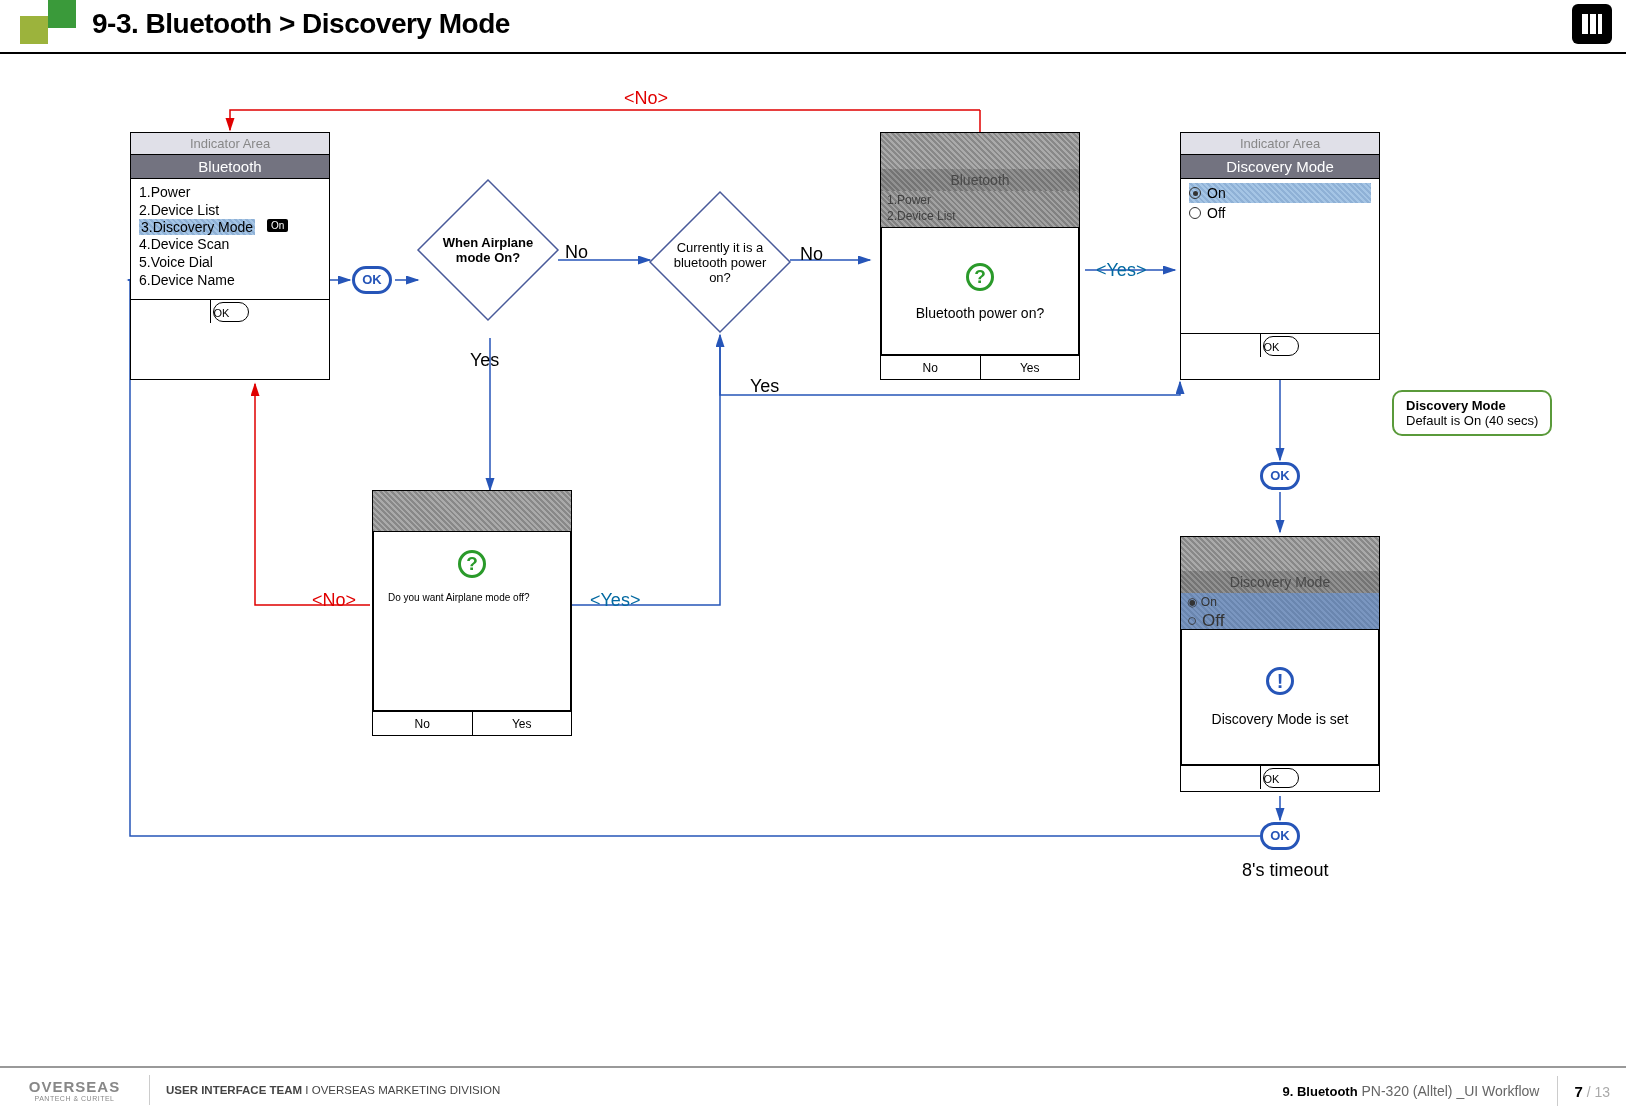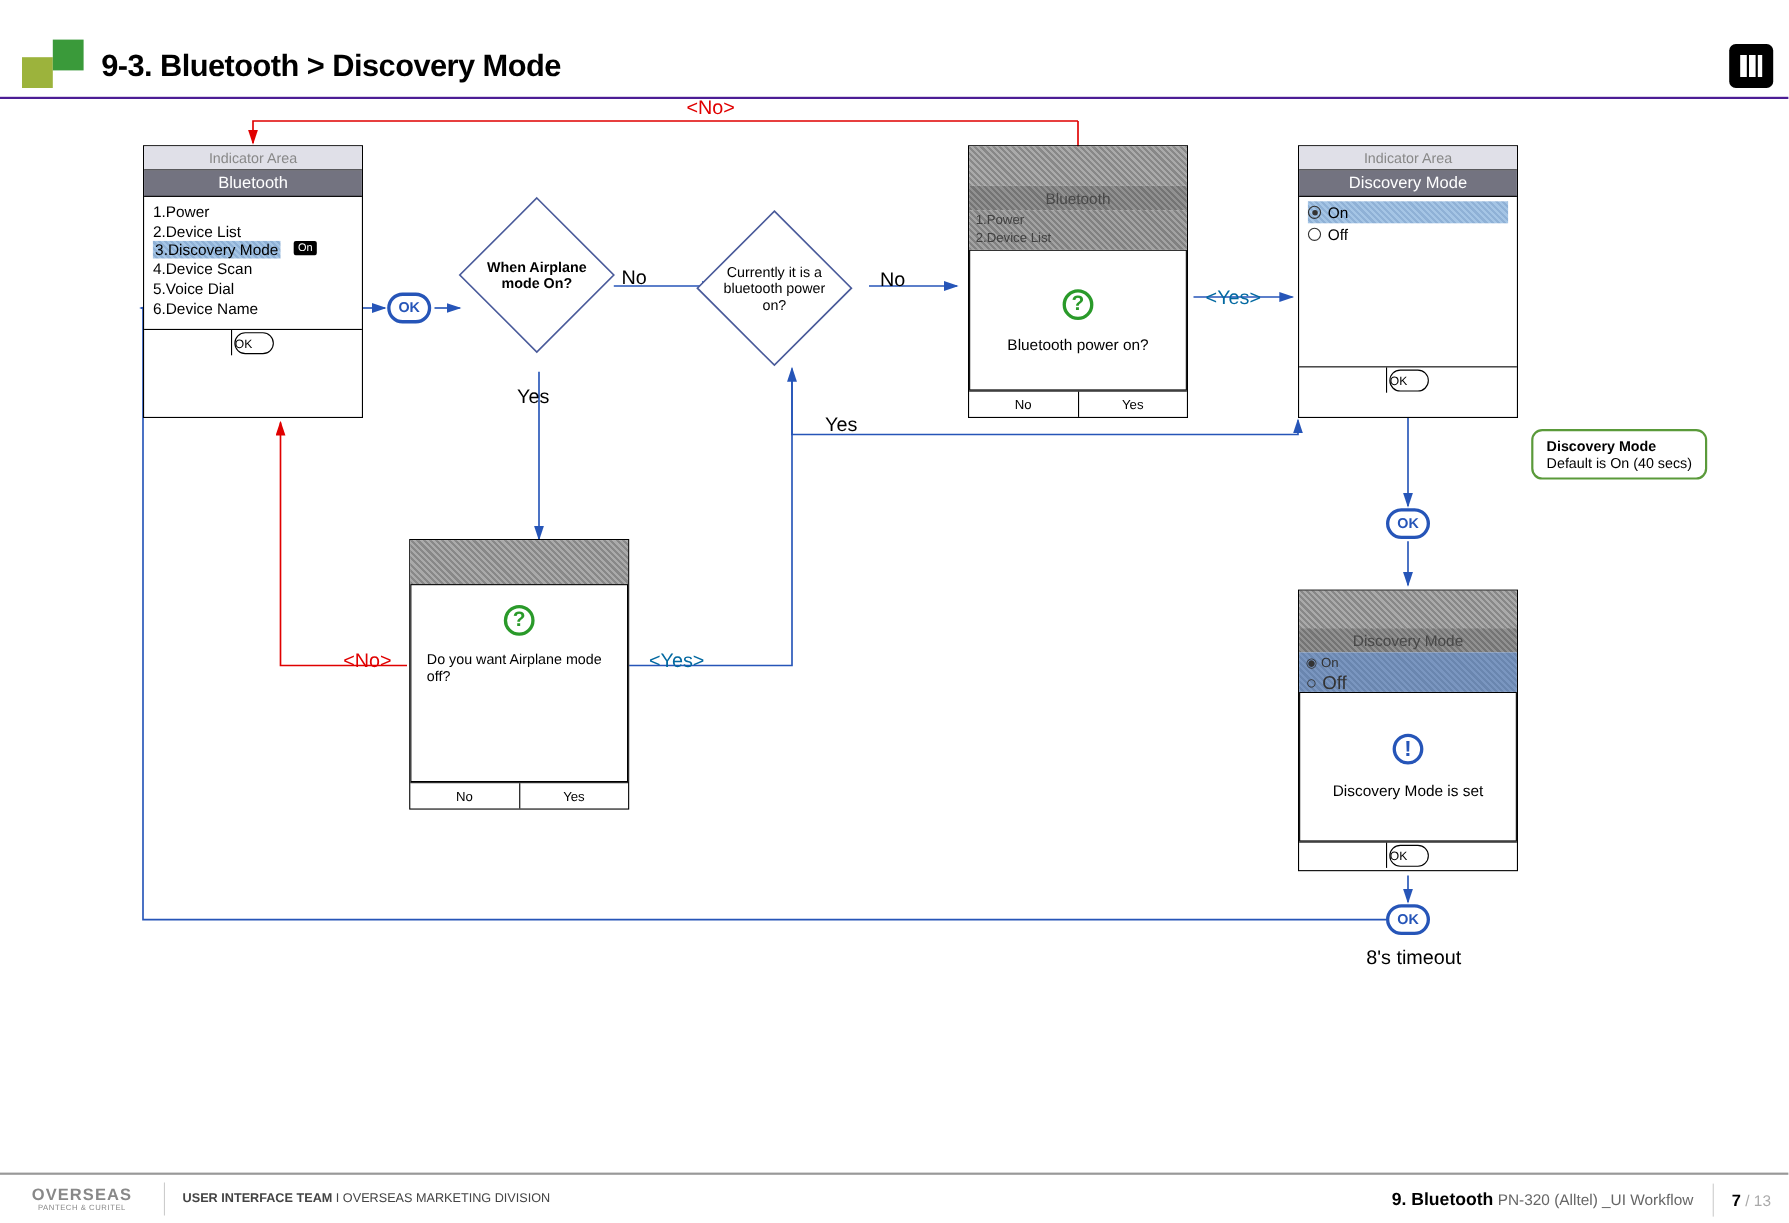--- a/index.html
+++ b/index.html
@@ -1,36 +1,36 @@
 <!DOCTYPE html>
 <html><head>
 <meta charset="utf-8">
 <style>
   * { box-sizing: border-box; margin: 0; padding: 0; }
   body { font-family: Arial, sans-serif; background: #fff; width: 1626px; height: 1112px; position: relative; overflow: hidden; }
   
   
-  .header { position: absolute; top: 0; left: 0; right: 0; height: 54px; border-bottom: 2px solid #4c1d95; margin-top: 36px; }
+  .header { position: absolute; top: 0; left: 0; right: 0; height: 54px; border-bottom: 2px solid #000000; }
   .color-tab { position: absolute; top: 0; left: 20px; width: 55px; height: 44px; }
   .color-tab .g1 { position: absolute; width: 28px; height: 28px; background: #9cb33c; top: 16px; left: 0; }
   .color-tab .g2 { position: absolute; width: 28px; height: 28px; background: #3a9a3a; top: 0; left: 28px; }
   .page-title { position: absolute; top: 8px; left: 92px; font-size: 28px; font-weight: 900; font-family: 'Arial Black', Arial, sans-serif; letter-spacing: -0.5px; }
   .ui-logo { position: absolute; top: 4px; right: 14px; width: 40px; height: 40px; background: #000; border-radius: 6px; display:flex; align-items:center; justify-content:center; }
   .ui-logo svg { width: 30px; height: 30px; }
   
   
   .footer { position: absolute; bottom: 0; left: 0; right: 0; height: 46px; border-top: 2px solid #999; display:flex; align-items:center; font-size: 13px; }
   .pantech-logo { width: 150px; text-align:center; border-right: 1px solid #ccc; height: 30px; display:flex; flex-direction:column; justify-content:center; padding: 0 10px;}
   .pantech-logo .p1 { font-size: 15px; font-weight: bold; font-family: Helvetica, Arial; letter-spacing: 1px; color:#888; }
   .pantech-logo .p2 { font-size: 7px; color:#888; letter-spacing: 0.5px;}
   .team-text { padding-left: 16px; color: #444; font-size: 11.5px;}
   .team-text b { font-weight: 900; }
   .footer-right { position: absolute; right: 0; top: 0; height: 46px; display:flex; align-items:center; }
   .section-text { font-size: 14px; color:#666; padding-right: 18px; border-right: 1px solid #ccc; height: 30px; display:flex; align-items:center;}
-  .section-text b { font-size: 16px; color: #000; font-weight: 900; font-family: 'Arial Black', Arial; }
+  .section-text b { font-size: 13px; color: #000; font-weight: 900; font-family: 'Arial Black', Arial; }
   .page-num { padding: 0 16px; font-size: 14px; color:#aaa; }
   .page-num b { color:#000; font-weight: 900; font-size: 15px;}
   
   
   .canvas { position: absolute; top: 50px; left: 0; right: 0; bottom: 46px; }
   
   
   .screen { position: absolute; width: 200px; border: 1.5px solid #000; background: #fff; }
   .indicator { height: 22px; background: #e0e0e8; color:#888; font-size: 13px; text-align:center; line-height: 22px; border-bottom: 1px solid #000; }
   .title-bar { height: 24px; background: #737380; color: #fff; text-align:center; font-size: 15px; line-height: 24px; border-bottom: 1px solid #000; }
@@ -159,34 +159,34 @@
 
   <div class="diamond" style="top:130px; left:418px;">
     <svg>
         <polygon points="70,0 140,70 70,140 0,70" fill="#fff" stroke="#495a9a" stroke-width="1.5"></polygon>
       </svg>
     <div class="dt"><b>When Airplane mode On?</b></div>
   </div>
   <div class="flow-label black" style="top:192px; left:565px;">No</div>
   <div class="flow-label black" style="top:300px; left:470px;">Yes</div>
 
-  <div class="diamond" style="top:142px; left:634px;">
+  <div class="diamond" style="top:142px; left:650px;">
     <svg>
         <polygon points="70,0 140,70 70,140 0,70" fill="#fff" stroke="#495a9a" stroke-width="1.5"></polygon>
       </svg>
     <div class="dt">Currently it is a bluetooth power on?</div>
   </div>
   <div class="flow-label black" style="top:194px; left:800px;">No</div>
   <div class="flow-label black" style="top:326px; left:750px;">Yes</div>
 
   <div style="position:absolute; top:440px; left:372px; width:200px; height:246px; border:1.5px solid #000;">
     <div class="dim-stack" style="top:0;left:0;right:0;height:40px; position:relative;"></div>
     <div class="popup-body" style="height:180px; padding:10px; text-align:left; position:relative;">
       <div style="text-align:center;"><div class="popup-q">?</div></div>
-      <div style="font-size:13px; padding: 6px 4px;">Do you want Airplane mode off?</div>
+      <div style="font-size:10px; padding: 6px 4px;">Do you want Airplane mode off?</div>
     </div>
     <div class="softkeys">
       <div class="sk">No</div>
       <div class="sk">Yes</div>
     </div>
   </div>
   <div class="flow-label red" style="top:540px; left:312px;">&lt;No&gt;</div>
   <div class="flow-label blue" style="top:540px; left:590px;">&lt;Yes&gt;</div>
 
   <div style="position:absolute; top:82px; left:880px; width:200px; height:248px; border:1.5px solid #000;">

